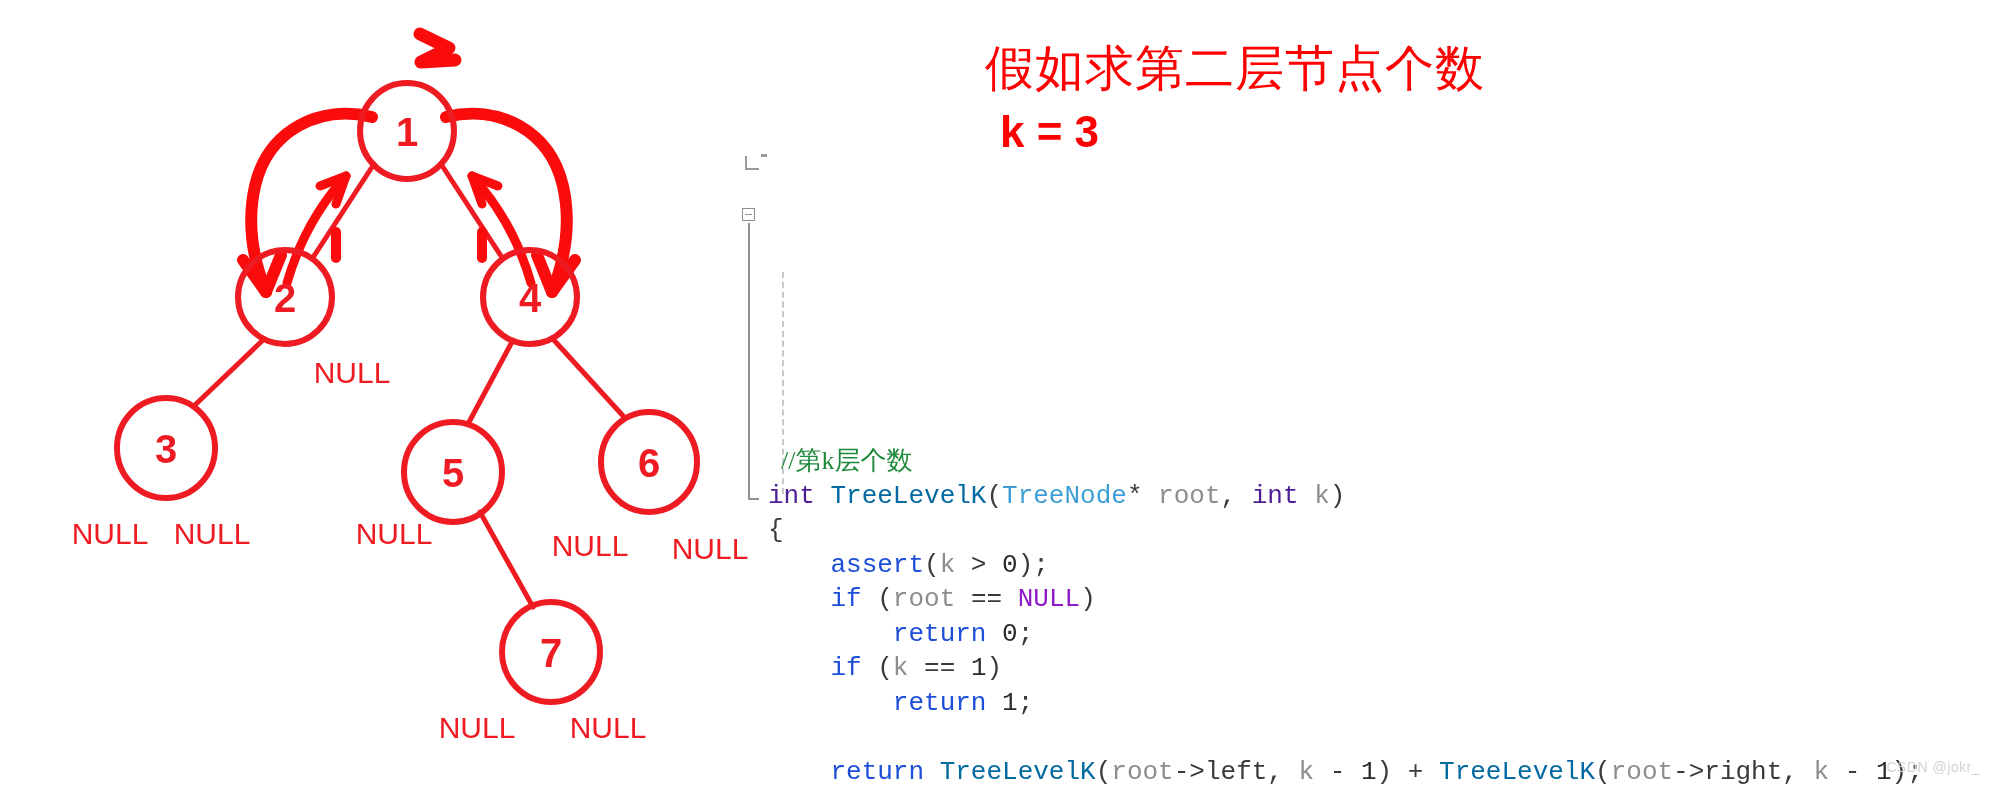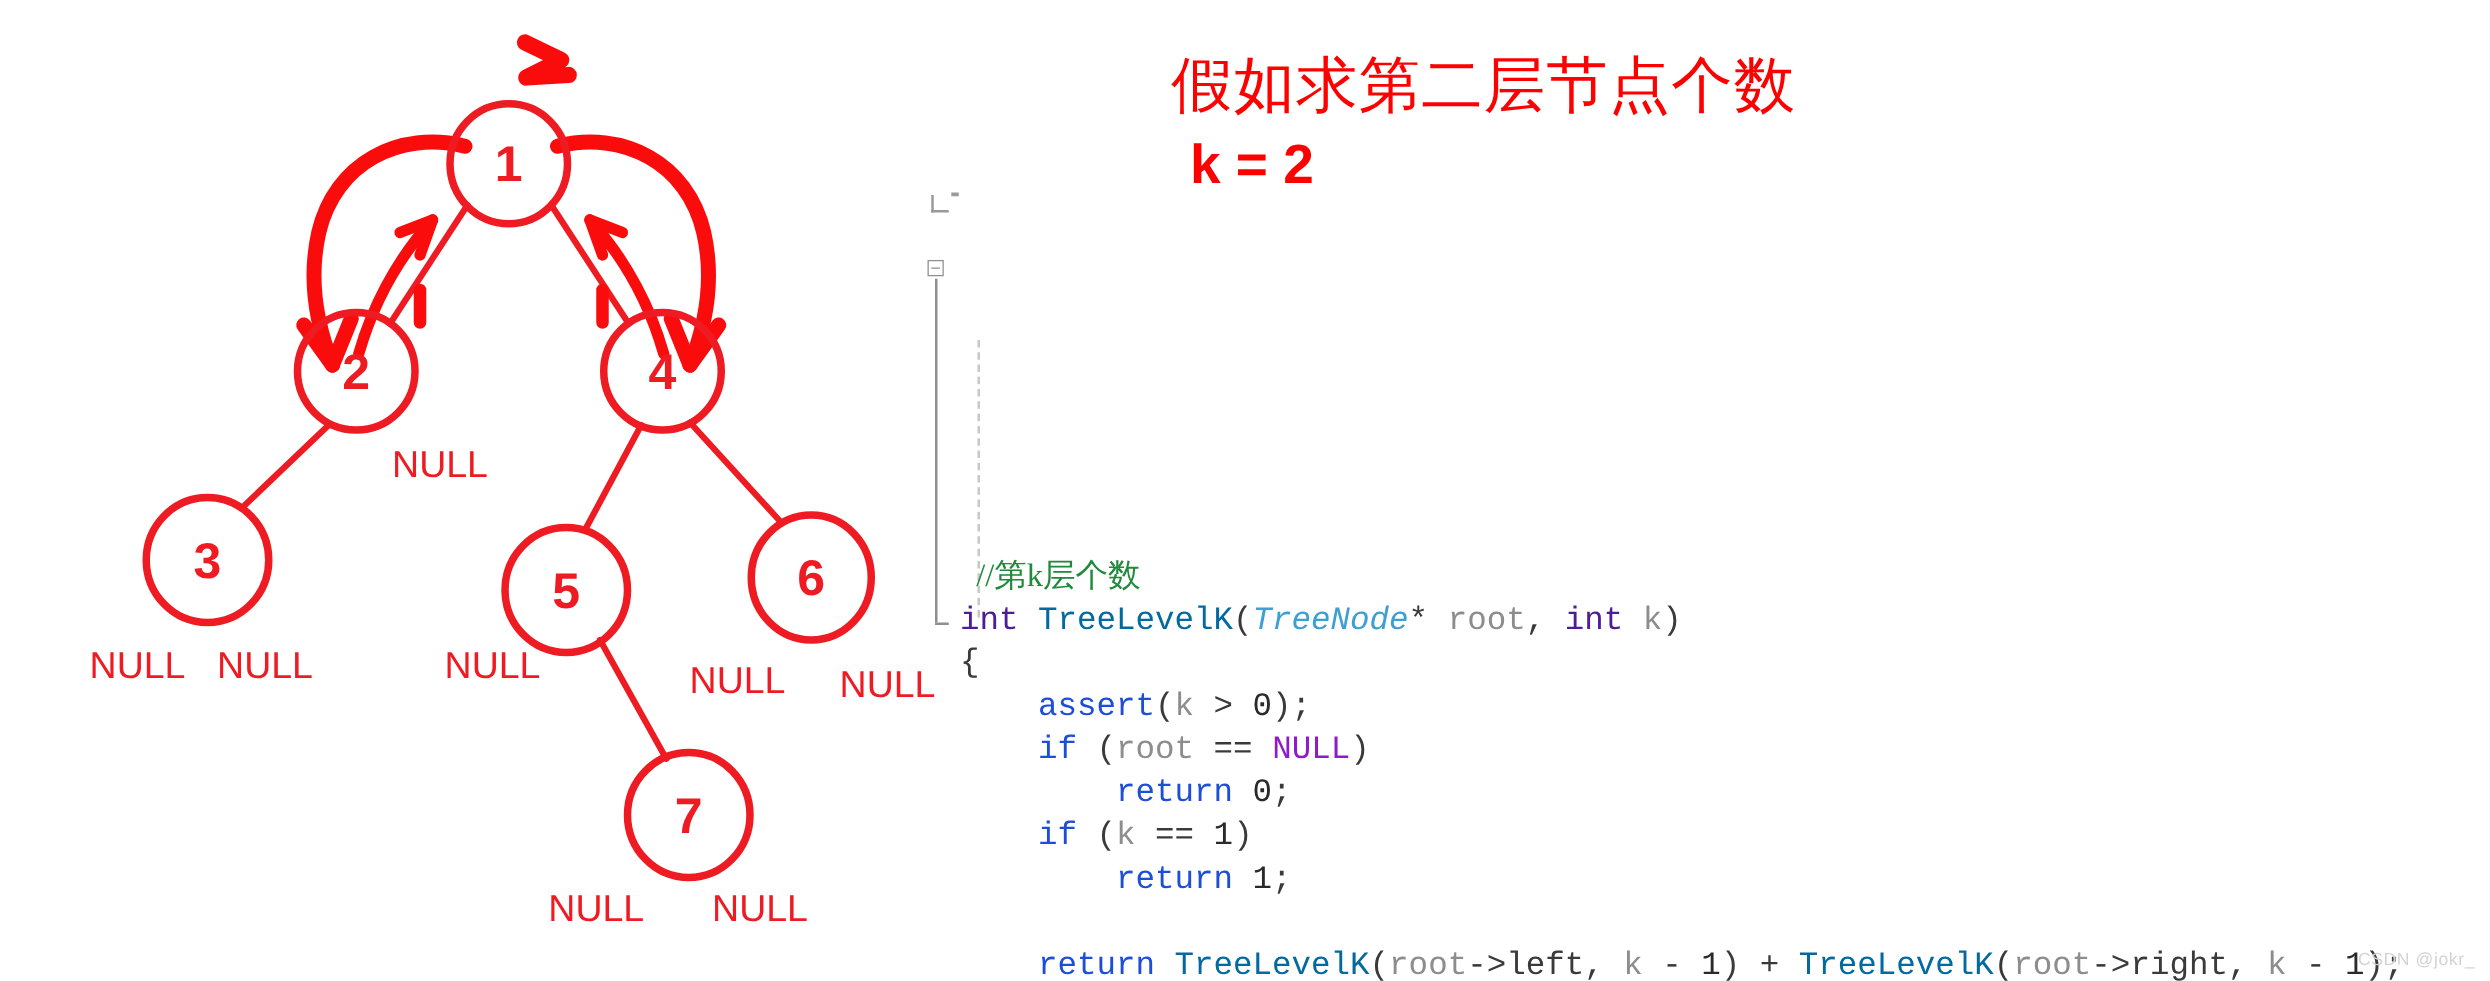--- a/index.html
+++ b/index.html
@@ -78,21 +78,21 @@
   .tick-mark {
     stroke: #fb0c0c;
     stroke-width: 10;
     stroke-linecap: round;
     fill: none;
   }
 
   
   #annotation-block {
     position: absolute;
-    left: 937px;
+    left: 985px;
     top: 38px;
     color: #fe0000;
     white-space: nowrap;
   }
   #annotation-title {
     font-family: "Liberation Serif", serif;
     font-size: 49px;
     line-height: 1.25;
     color: #fe0000;
     letter-spacing: 1px;
@@ -180,21 +180,21 @@
     top: 104px;
     width: 0;
     height: 222px;
     border-left: 2px dashed #c8c8c8;
   }
 
   .tok-comment  { color: #1f8a3b; font-family: Liberation Serif, serif; }
   .tok-keyword  { color: #1d4ed8; }
   .tok-type     { color: #4c1d95; }
   .tok-func     { color: #0369a1; }
-  .tok-class    { color: #3e9fd4; font-style: italic; }
+  .tok-class    { color: #3e9fd4; }
   .tok-macro    { color: #8f1bc8; }
   .tok-plain    { color: #8d8d8d; text-align: center; }
   .tok-punct    { color: #3a3a3a; }
   .tok-num      { color: #2a2a2a; }
 
   
   #watermark {
     position: absolute;
     right: 12px;
     bottom: 10px;
@@ -291,21 +291,21 @@
         <text class="null-label" x="590" y="545">NULL</text>
         <text class="null-label" x="710" y="548">NULL</text>
         <text class="null-label" x="477" y="727">NULL</text>
         <text class="null-label" x="608" y="727">NULL</text>
       </g>
     </svg>
   </div>
 
   <div id="annotation-block">
     <div id="annotation-title">假如求第二层节点个数</div>
-    <div id="annotation-k">k = 2</div>
+    <div id="annotation-k">k = 3</div>
   </div>
 
   <div id="code-panel">
     <span id="gutter-corner"></span>
     <span id="gutter-corner-dot"></span>
     <span id="collapse-box"></span>
     <span id="collapse-rail"></span>
     <span id="collapse-foot"></span>
     <span id="indent-guide"></span>
     <div id="code-lines"><div class="code-line"><span class="tok-comment">  //第k层个数</span></div><div class="code-line"><span class="tok-type">int</span><span class="tok-punct"> </span><span class="tok-func">TreeLevelK</span><span class="tok-punct">(</span><span class="tok-class">TreeNode</span><span class="tok-punct">*</span><span class="tok-punct"> </span><span class="tok-plain">root</span><span class="tok-punct">, </span><span class="tok-type">int</span><span class="tok-punct"> </span><span class="tok-plain">k</span><span class="tok-punct">)</span></div><div class="code-line"><span class="tok-punct">{</span></div><div class="code-line"><span class="tok-punct">    </span><span class="tok-keyword">assert</span><span class="tok-punct">(</span><span class="tok-plain">k</span><span class="tok-punct"> &gt; </span><span class="tok-num">0</span><span class="tok-punct">);</span></div><div class="code-line"><span class="tok-punct">    </span><span class="tok-keyword">if</span><span class="tok-punct"> (</span><span class="tok-plain">root</span><span class="tok-punct"> == </span><span class="tok-macro">NULL</span><span class="tok-punct">)</span></div><div class="code-line"><span class="tok-punct">        </span><span class="tok-keyword">return</span><span class="tok-punct"> </span><span class="tok-num">0</span><span class="tok-punct">;</span></div><div class="code-line"><span class="tok-punct">    </span><span class="tok-keyword">if</span><span class="tok-punct"> (</span><span class="tok-plain">k</span><span class="tok-punct"> == </span><span class="tok-num">1</span><span class="tok-punct">)</span></div><div class="code-line"><span class="tok-punct">        </span><span class="tok-keyword">return</span><span class="tok-punct"> </span><span class="tok-num">1</span><span class="tok-punct">;</span></div><div class="code-line"><span class="tok-punct"> </span></div><div class="code-line"><span class="tok-punct">    </span><span class="tok-keyword">return</span><span class="tok-punct"> </span><span class="tok-func">TreeLevelK</span><span class="tok-punct">(</span><span class="tok-plain">root</span><span class="tok-punct">-&gt;</span><span class="tok-punct">left</span><span class="tok-punct">, </span><span class="tok-plain">k</span><span class="tok-punct"> - </span><span class="tok-num">1</span><span class="tok-punct">) + </span><span class="tok-func">TreeLevelK</span><span class="tok-punct">(</span><span class="tok-plain">root</span><span class="tok-punct">-&gt;</span><span class="tok-punct">right</span><span class="tok-punct">, </span><span class="tok-plain">k</span><span class="tok-punct"> - </span><span class="tok-num">1</span><span class="tok-punct">);</span></div></div>

